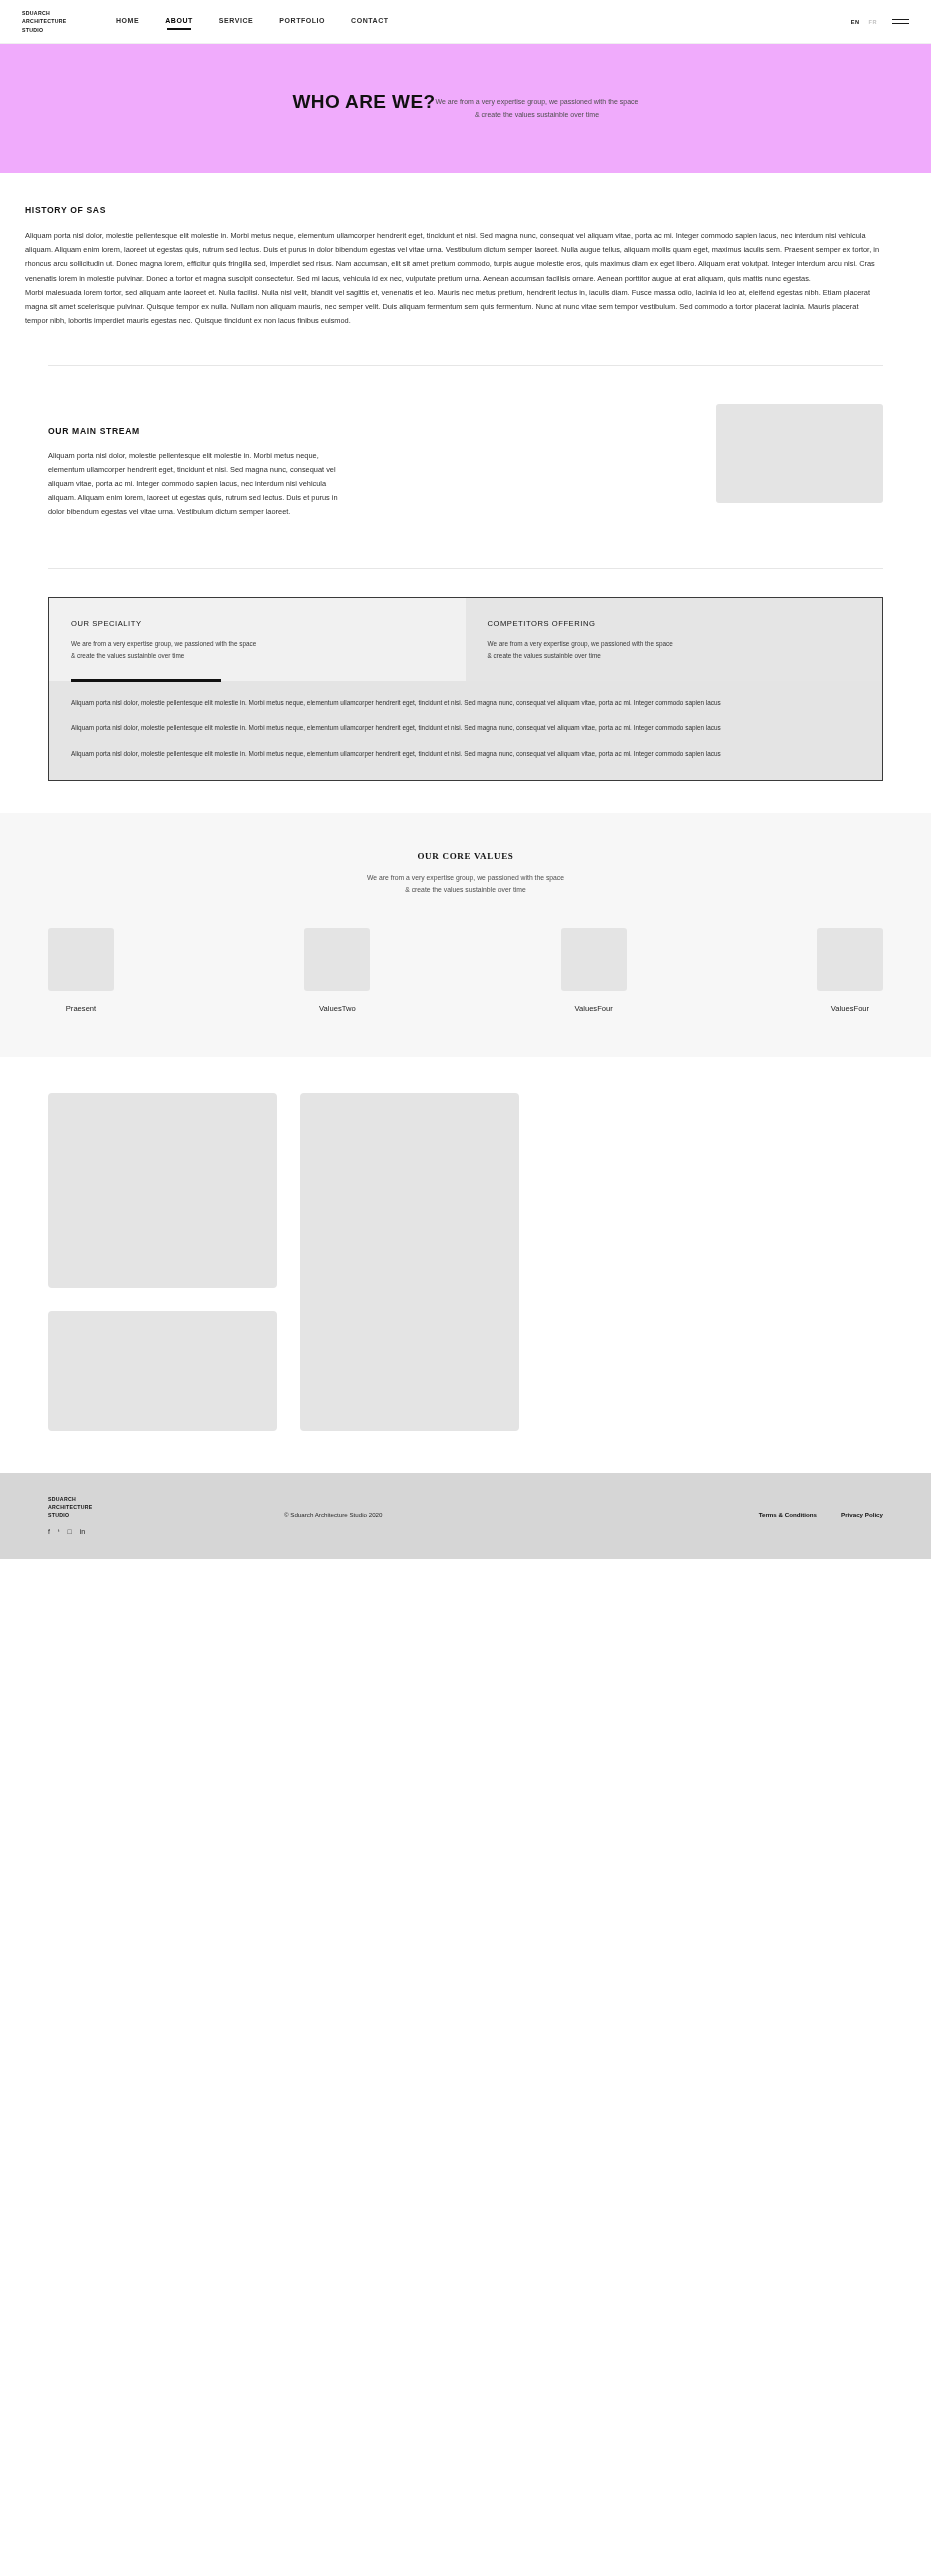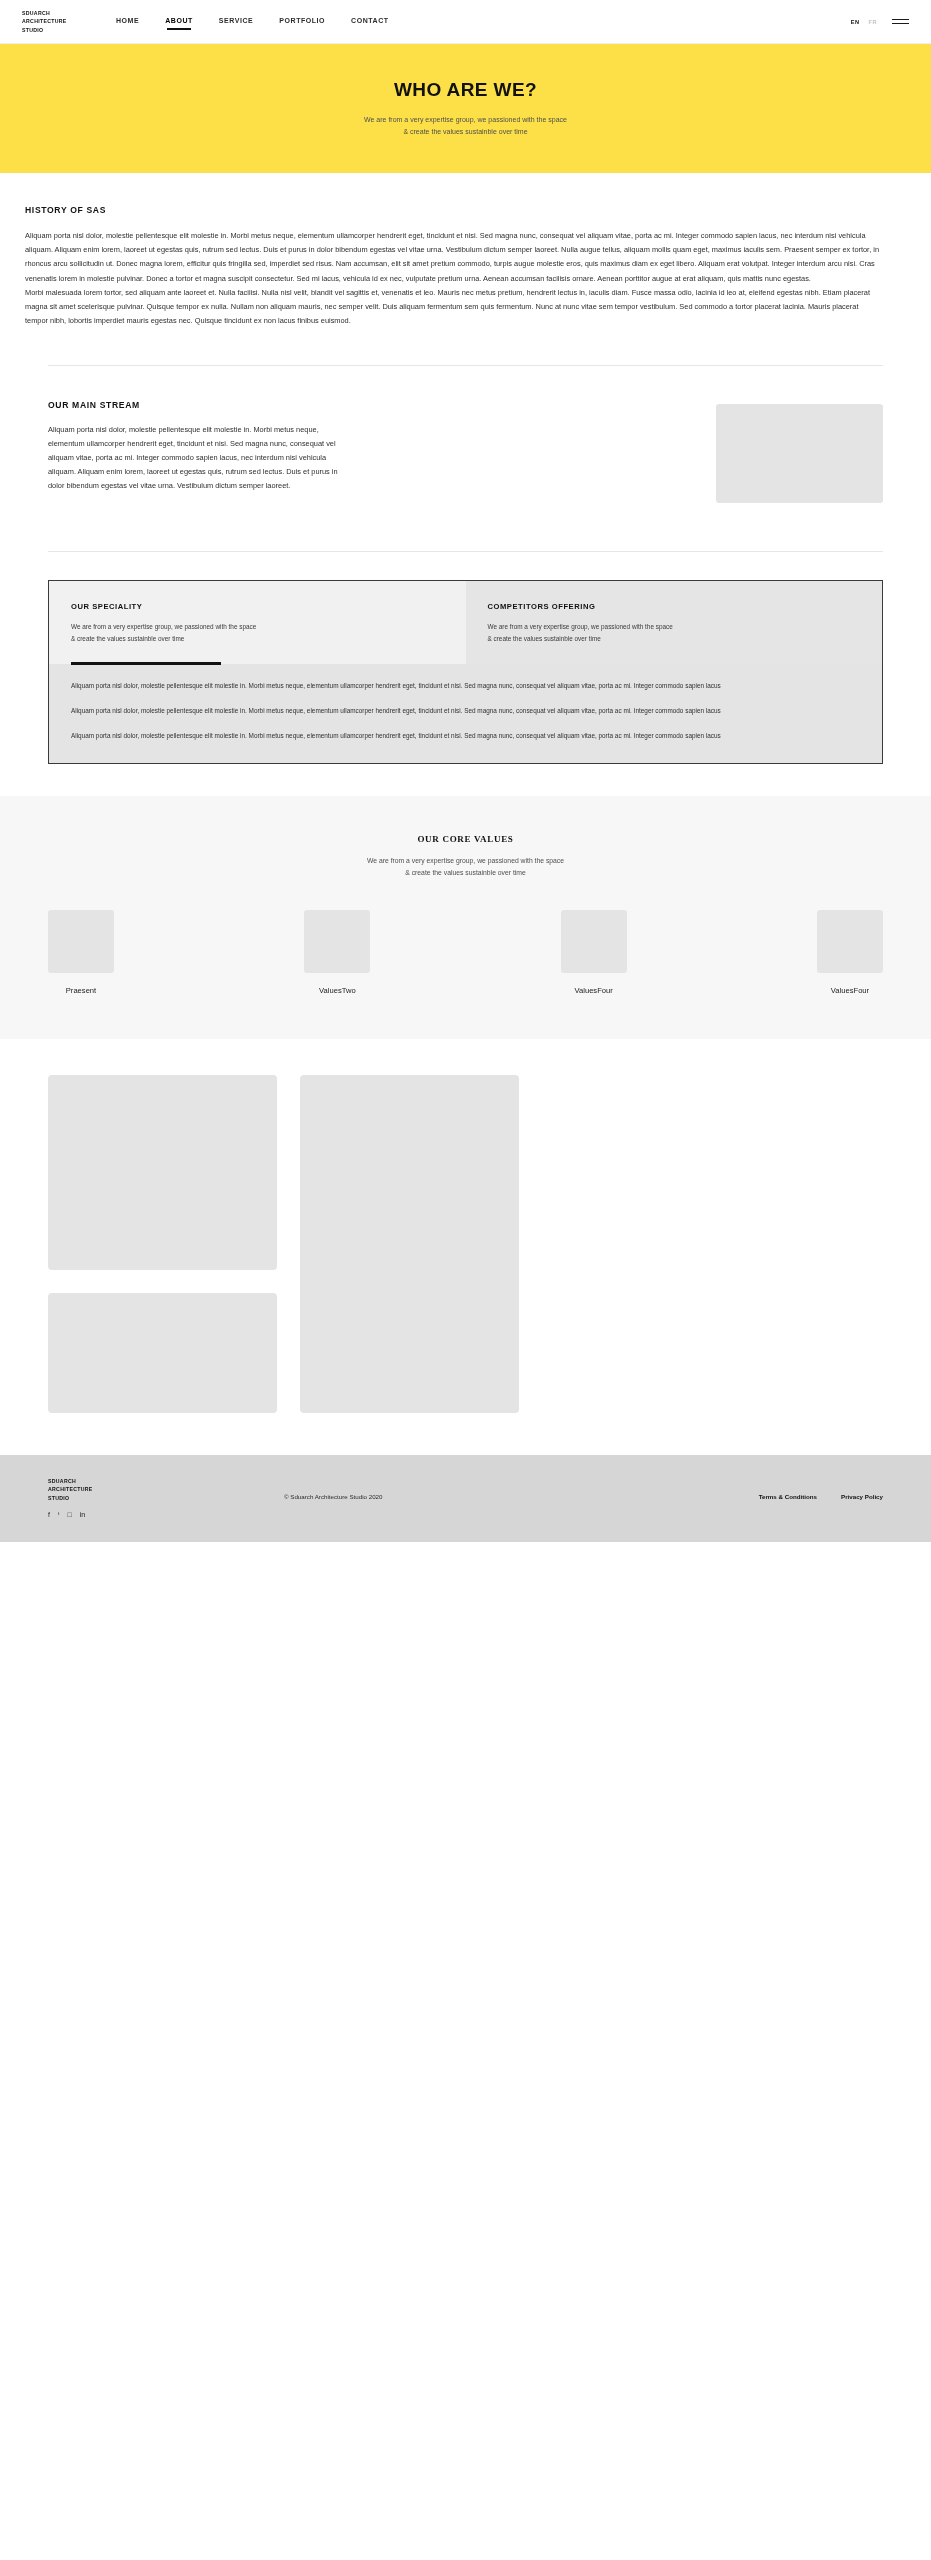--- a/index.html
+++ b/index.html
@@ -74,24 +74,24 @@
     display: flex;
     flex-direction: column;
     gap: 3px;
     cursor: pointer;
     margin-left: 6px;
   }
   .burger span { display: block; height: 1.2px; background: #1a1a1a; width: 100%; }
 
   
   .hero {
-    background: #fde047;
+    background: #f0abfc;
     height: 129px;
     display: flex;
-    flex-direction: column;
+    flex-direction: row;
     align-items: center;
     justify-content: center;
     text-align: center;
   }
   .hero-title {
     font-size: 19px;
     font-weight: 700;
     letter-spacing: 0.4px;
     color: #111;
     margin-bottom: 13px;
@@ -130,21 +130,21 @@
   }
 
   
   .mainstream {
     display: flex;
     gap: 30px;
     padding-top: 34px;
     padding-bottom: 32px;
     align-items: flex-start;
   }
-  .mainstream-left { width: 300px; }
+  .mainstream-left { width: 300px; margin-top: 26px; }
   .mainstream-left .sec-title { margin-bottom: 13px; }
   .ms-photo {
     width: 167px;
     height: 99px;
     background: #e4e4e4;
     border-radius: 3px;
     margin-left: auto;
     margin-top: 4px;
   }
   .mainstream-right { flex: 1; display: flex; }
@@ -158,21 +158,21 @@
   .panel-head { display: flex; }
   .panel-col {
     flex: 1;
     padding: 21px 22px 18px 22px;
     position: relative;
   }
   .panel-col.left { background: #f1f1f1; }
   .panel-col.right { background: #e5e5e5; }
   .panel-col h3 {
     font-size: 7.6px;
-    font-weight: 700;
+    font-weight: 400;
     letter-spacing: 0.55px;
     text-transform: uppercase;
     color: #111;
     margin-bottom: 10px;
   }
   .panel-col p {
     font-size: 6.4px;
     line-height: 1.95;
     color: #3b3b3b;
   }

